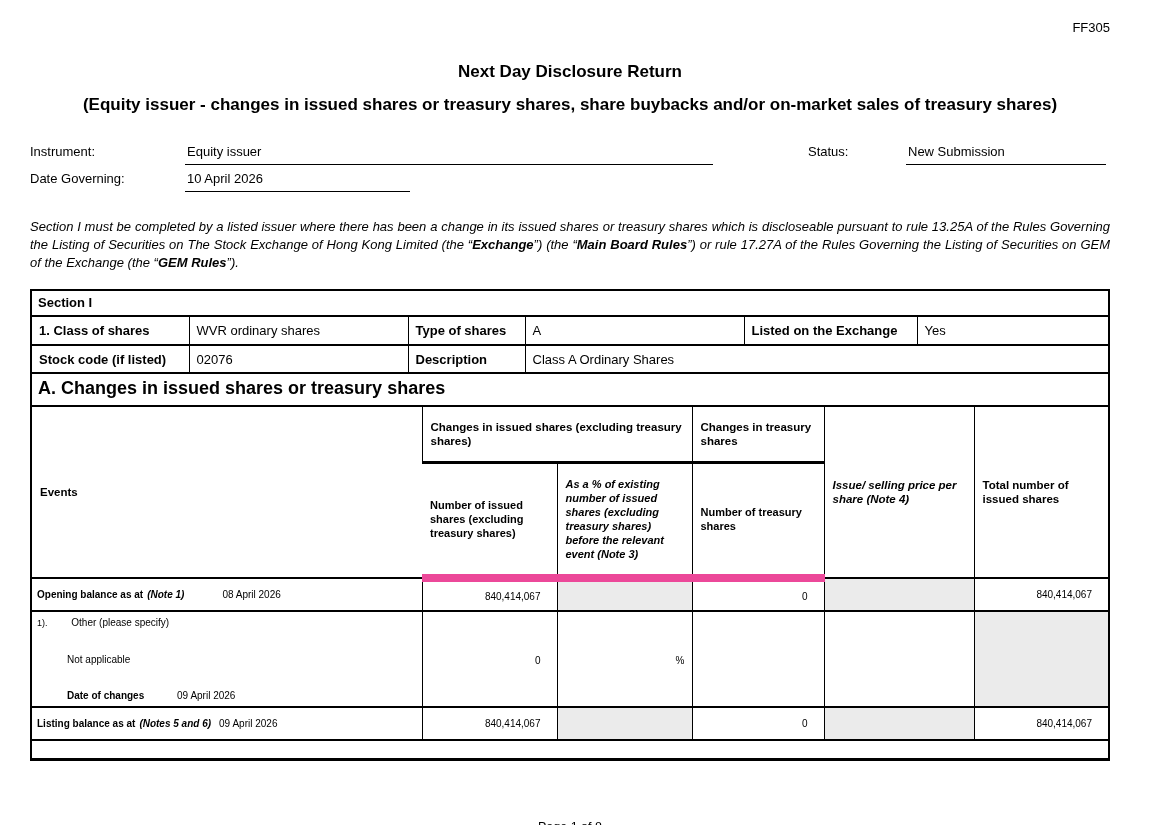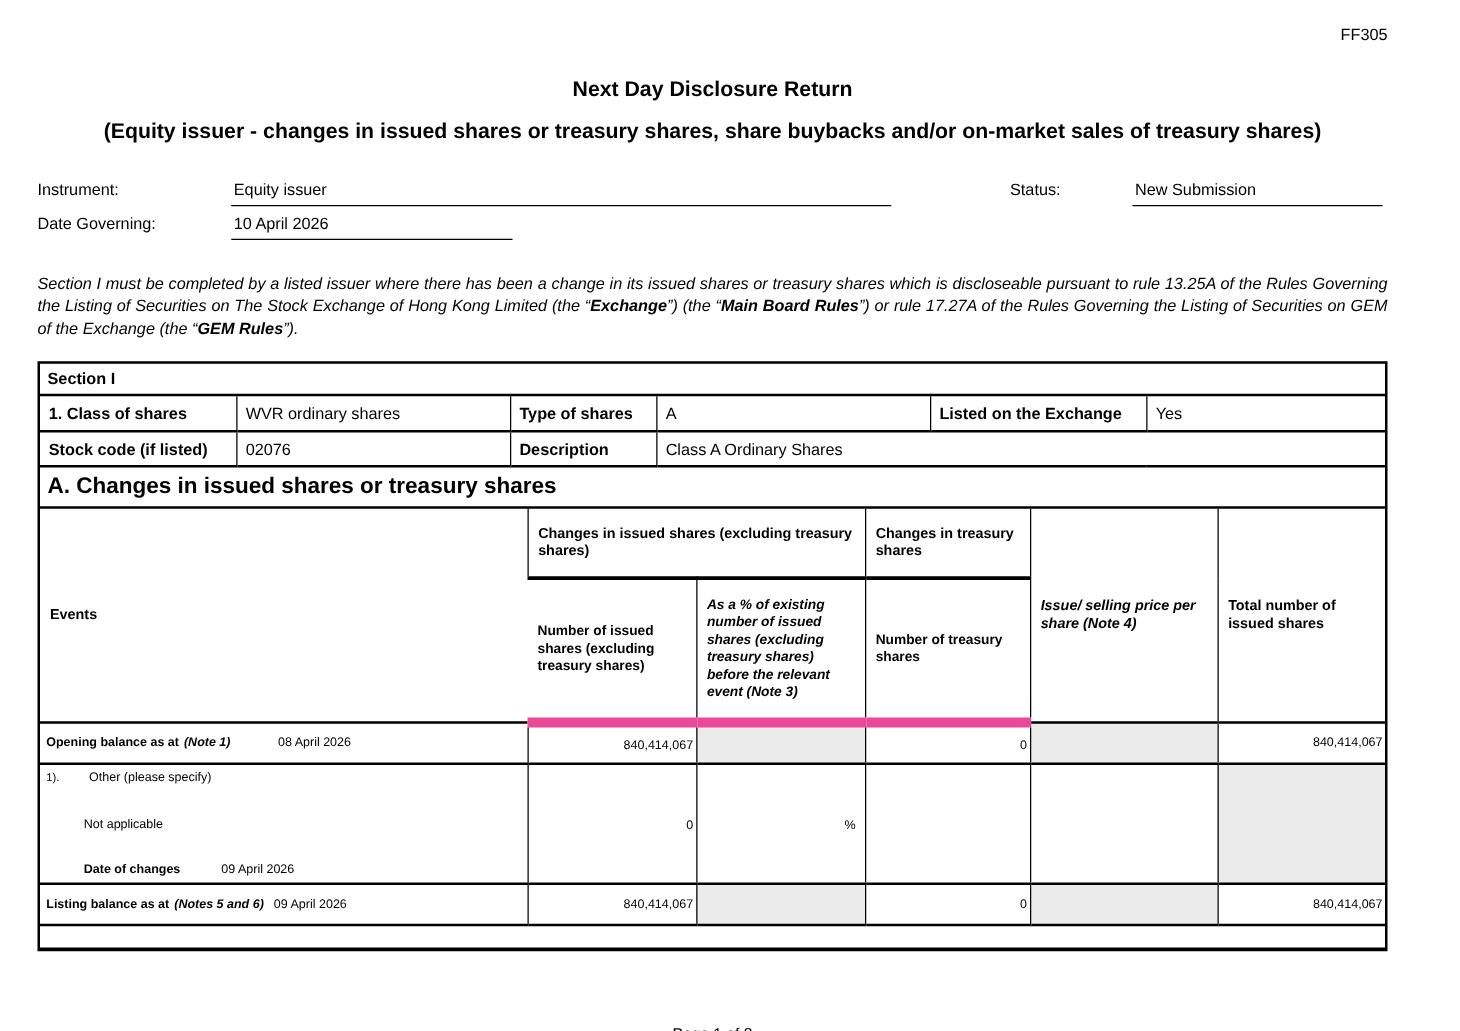--- a/index.html
+++ b/index.html
@@ -51,21 +51,21 @@
   tr.grp th { height:46px; font-size:11.5px; }
   tr.grp th.group-cell { border-bottom:3px solid #000; }
   tr.sub th { height:85px; border-bottom:8px solid #ec4899; }
   th.span2 { border-bottom:2px solid #000; }
   .ital { font-style:italic; }
 
   table.events td { border-left:1px solid #000; border-bottom:2px solid #000;
                     font-size:10px; vertical-align:middle; }
   table.events td:first-child { border-left:none; }
   .gray { background:#ebebeb; }
-  .num { text-align:right; padding:2px 2px; }
+  .num { text-align:right; padding:2px 16px; }
   .pct { text-align:right; padding:2px 7px; }
   td.balance-label { padding:2px 5px; height:33px; }
   .bl-flex { display:flex; align-items:center; }
   .bl-bold { font-weight:bold; }
   .bl-note { font-weight:bold; font-style:italic; margin-left:4px; }
   .bl-date-far { margin-left:38px; }
   .bl-date-near { margin-left:8px; }
   td.event-cell { height:85px; vertical-align:top; padding:5px 5px; }
   .ev-line2 { margin-left:30px; margin-top:26px; }
   .ev-line3 { margin-left:30px; margin-top:25px; }

